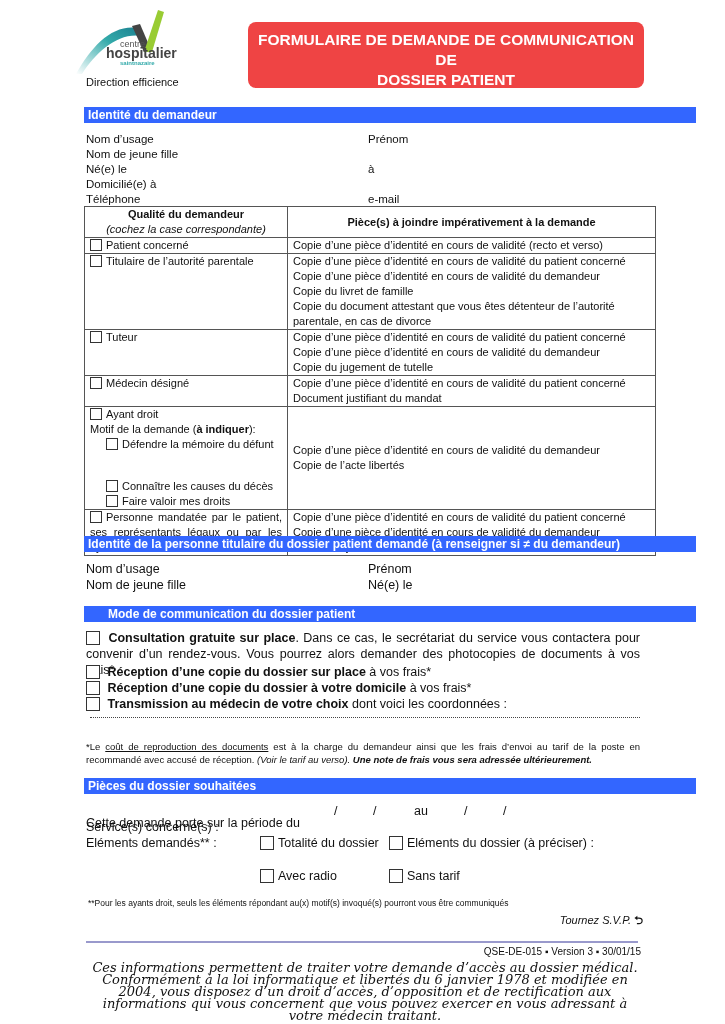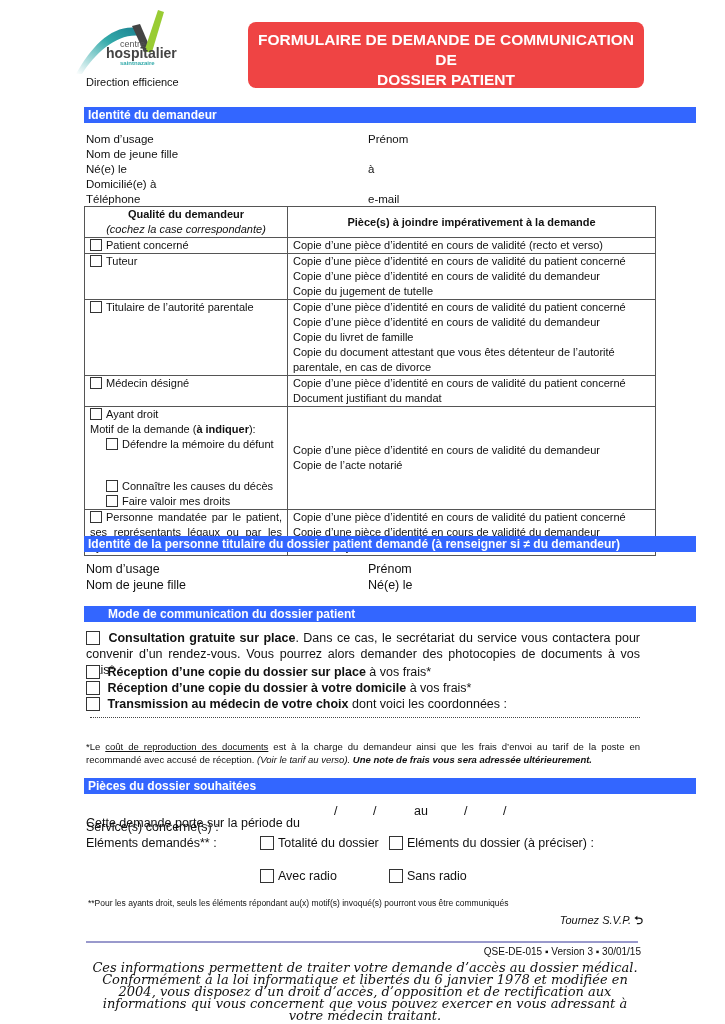--- a/index.html
+++ b/index.html
@@ -72,54 +72,54 @@
     </th>
     <th>Pièce(s) à joindre impérativement à la demande</th>
   </tr>
   <tr>
     <td><span class="cb"></span><span>Patient concerné</span></td>
     <td>
           <div>Copie d’une pièce d’identité en cours de validité (recto et verso)</div>
         </td>
   </tr>
   <tr>
-    <td><span class="cb"></span><span>Tuteur</span></td>
-    <td>
-      <div>Copie d’une pièce d’identité en cours de validité du patient concerné</div>
-      <div>Copie d’une pièce d’identité en cours de validité du demandeur</div>
-      <div>Copie du jugement de tutelle</div>
-    </td>
-  </tr>
-  <tr>
     <td><span class="cb"></span><span>Titulaire de l’autorité parentale</span></td>
     <td>
       <div>Copie d’une pièce d’identité en cours de validité du patient concerné</div>
       <div>Copie d’une pièce d’identité en cours de validité du demandeur</div>
       <div>Copie du livret de famille</div>
       <div>Copie du document attestant que vous êtes détenteur de l’autorité parentale, en cas de divorce</div>
+    </td>
+  </tr>
+  <tr>
+    <td><span class="cb"></span><span>Tuteur</span></td>
+    <td>
+      <div>Copie d’une pièce d’identité en cours de validité du patient concerné</div>
+      <div>Copie d’une pièce d’identité en cours de validité du demandeur</div>
+      <div>Copie du jugement de tutelle</div>
     </td>
   </tr>
   <tr>
     <td><span class="cb"></span><span>Médecin désigné</span></td>
     <td>
       <div>Copie d’une pièce d’identité en cours de validité du patient concerné</div>
       <div>Document justifiant du mandat</div>
     </td>
   </tr>
   <tr>
     <td>
       <div><span class="cb"></span><span>Ayant droit</span></div>
       <div><span>Motif de la demande (</span><span class="b">à indiquer</span><span>):</span></div>
       <div style="padding-left:16px;"><span class="cb"></span><span>Défendre la mémoire du défunt</span></div>
       <div style="padding-left:16px;margin-top:27px;"><span class="cb"></span><span>Connaître les causes du décès</span></div>
       <div style="padding-left:16px;"><span class="cb"></span><span>Faire valoir mes droits</span></div>
     </td>
     <td style="vertical-align:middle;">
       <div>Copie d’une pièce d’identité en cours de validité du demandeur</div>
-      <div>Copie de l’acte notarié</div>
+      <div>Copie de l’acte libertés</div>
     </td>
   </tr>
   <tr>
     <td style="text-align:justify;"><span class="cb"></span><span>Personne mandatée par le patient, ses représentants légaux ou par les ayants droit</span></td>
     <td>
       <div>Copie d’une pièce d’identité en cours de validité du patient concerné</div>
       <div>Copie d’une pièce d’identité en cours de validité du demandeur</div>
       <div>Document justifiant du mandat</div>
     </td>
   </tr>
@@ -155,19 +155,19 @@
 <div class="abs txt12" style="left:334px;top:803px;">/</div>
 <div class="abs txt12" style="left:373px;top:803px;">/</div>
 <div class="abs txt12" style="left:414px;top:803px;">au</div>
 <div class="abs txt12" style="left:464px;top:803px;">/</div>
 <div class="abs txt12" style="left:503px;top:803px;">/</div>
 <div class="abs txt12" style="left:86px;top:819px;">Service(s) concerné(s) :</div>
 <div class="abs txt12" style="left:86px;top:835px;">Eléments demandés** :</div>
 <div class="abs txt12" style="left:260px;top:835px;"><span class="cb big"></span><span>Totalité du dossier</span></div>
 <div class="abs txt12" style="left:389px;top:835px;"><span class="cb big"></span><span>Eléments du dossier (à préciser) :</span></div>
 <div class="abs txt12" style="left:260px;top:868px;"><span class="cb big"></span><span>Avec radio</span></div>
-<div class="abs txt12" style="left:389px;top:868px;"><span class="cb big"></span><span>Sans radio</span></div>
+<div class="abs txt12" style="left:389px;top:868px;"><span class="cb big"></span><span>Sans tarif</span></div>
 <div class="abs" style="left:88px;top:898px;font-size:8.5px;">**Pour les ayants droit, seuls les éléments répondant au(x) motif(s) invoqué(s) pourront vous être communiqués</div>
 <div class="abs" style="right:82px;top:912px;font-size:11px;font-style:italic;"><span>Tournez S.V.P.</span> <span style="font-style:normal;font-weight:bold;">⮌</span></div>
 
 <div class="abs foot-rule"></div>
 <div class="abs foot-ref">QSE-DE-015 ▪ Version 3 ▪ 30/01/15</div>
 <div class="abs foot-legal">Ces informations permettent de traiter votre demande d’accès au dossier médical. Conformément à la loi informatique et libertés du 6 janvier 1978 et modifiée en 2004, vous disposez d’un droit d’accès, d’opposition et de rectification aux informations qui vous concernent que vous pouvez exercer en vous adressant à votre médecin traitant.</div>
 
 </body></html>

